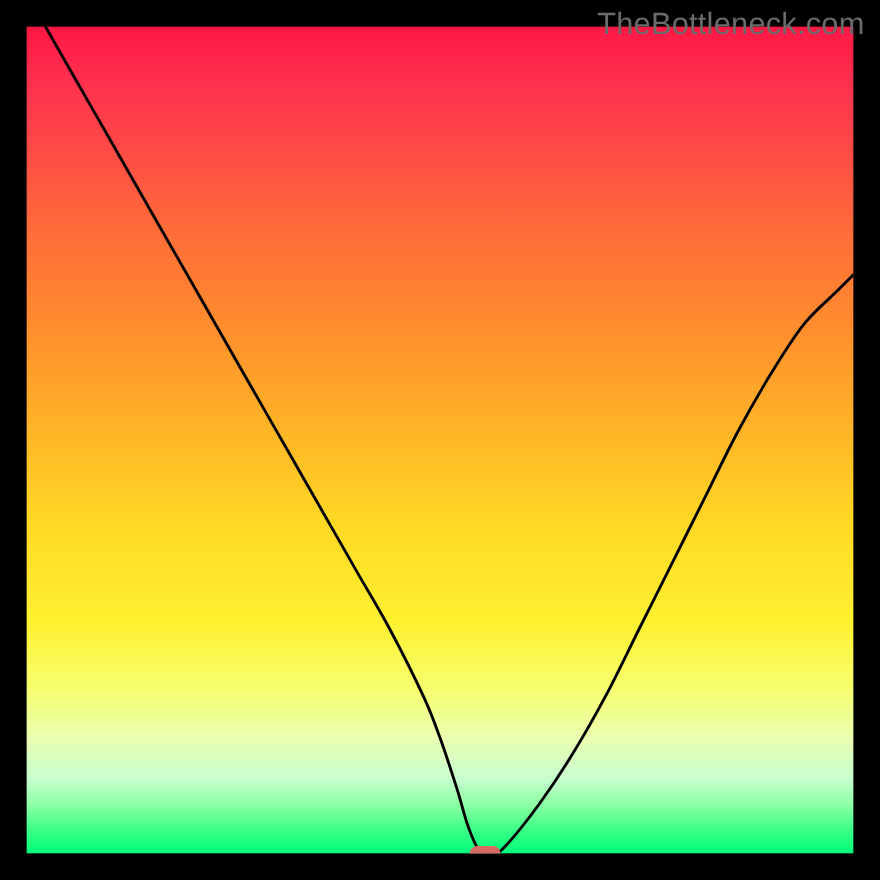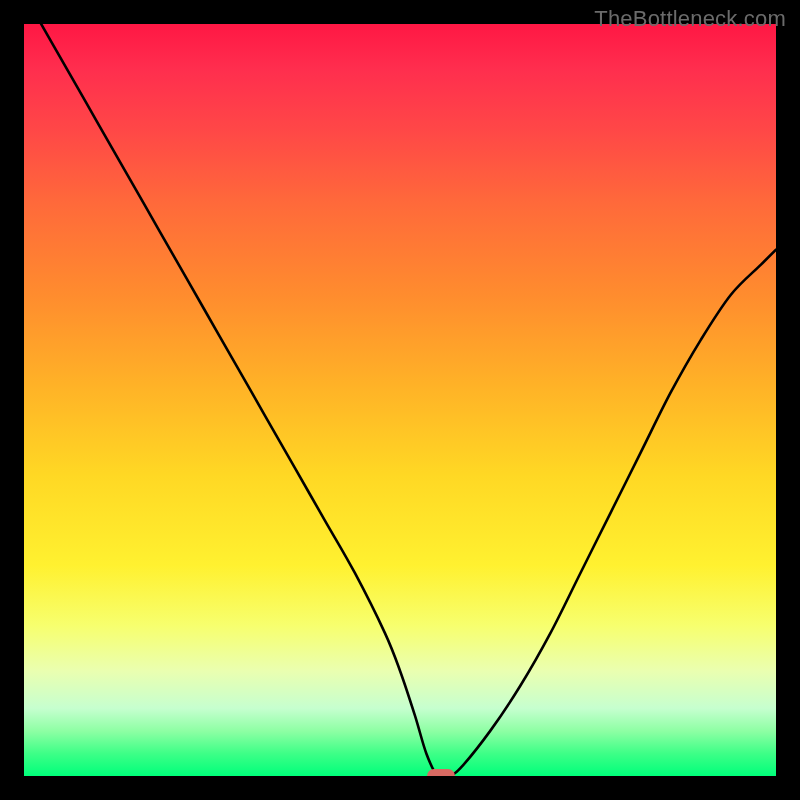--- a/index.html
+++ b/index.html
@@ -15,21 +15,21 @@
     position: relative;
     width: 800px;
     height: 800px;
     background: #000;
   }
   .watermark {
     position: absolute;
     top: 6px;
     right: 14px;
     color: #6b6b6b;
-    font-size: 22px;
+    font-size: 28px;
     font-weight: 400;
     letter-spacing: 0.2px;
     z-index: 5;
   }
   .plot {
     position: absolute;
     left: 24px;
     top: 24px;
     width: 752px;
     height: 752px;

